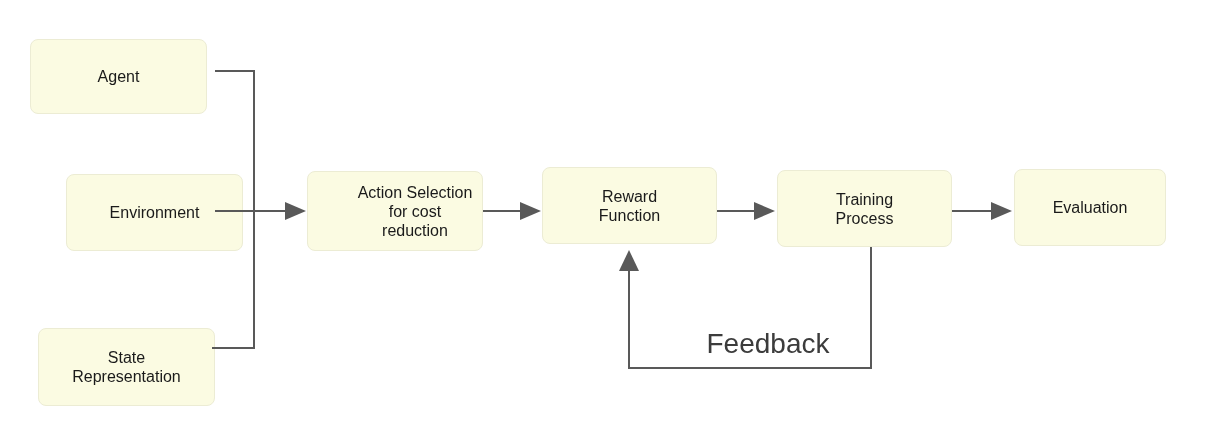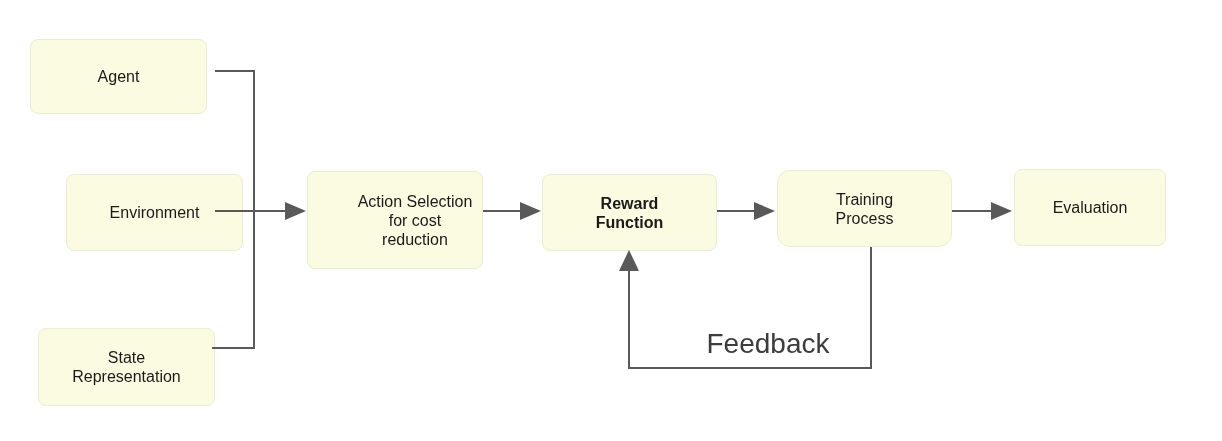--- a/index.html
+++ b/index.html
@@ -25,23 +25,23 @@
     justify-content: center;
     text-align: center;
     font-size: 16px;
     line-height: 19px;
     color: var(--text-color, #1a1a1a);
     white-space: pre-line;
   }
   #n-agent        { left: 30px;   top: 39px;  width: 177px; height: 75px; }
   #n-environment  { left: 38px;   top: 174px; width: 177px; height: 77px; margin-left: 28px; }
   #n-state        { left: 38px;   top: 328px; width: 177px; height: 78px; }
-  #n-action       { left: 307px;  top: 171px; width: 176px; height: 98px; padding-left: 40px; }
-  #n-reward       { left: 542px;  top: 174px; width: 175px; height: 77px; font-weight: bold; }
-  #n-training     { left: 777px;  top: 170px; width: 175px; height: 77px; border-radius: 13px; }
+  #n-action       { left: 307px;  top: 171px; width: 176px; height: 80px; padding-left: 40px; }
+  #n-reward       { left: 542px;  top: 167px; width: 175px; height: 77px; }
+  #n-training     { left: 777px;  top: 170px; width: 175px; height: 77px; }
   #n-evaluation   { left: 1014px; top: 169px; width: 152px; height: 77px; }
 
   .line {
     position: absolute;
     background: var(--line-color, #595959);
   }
   
   #l-agent-stub   { left: 215px; top: 70px;  width: 40px;  height: 2px; }
   #l-state-stub   { left: 212px; top: 347px; width: 43px;  height: 2px; }
   

